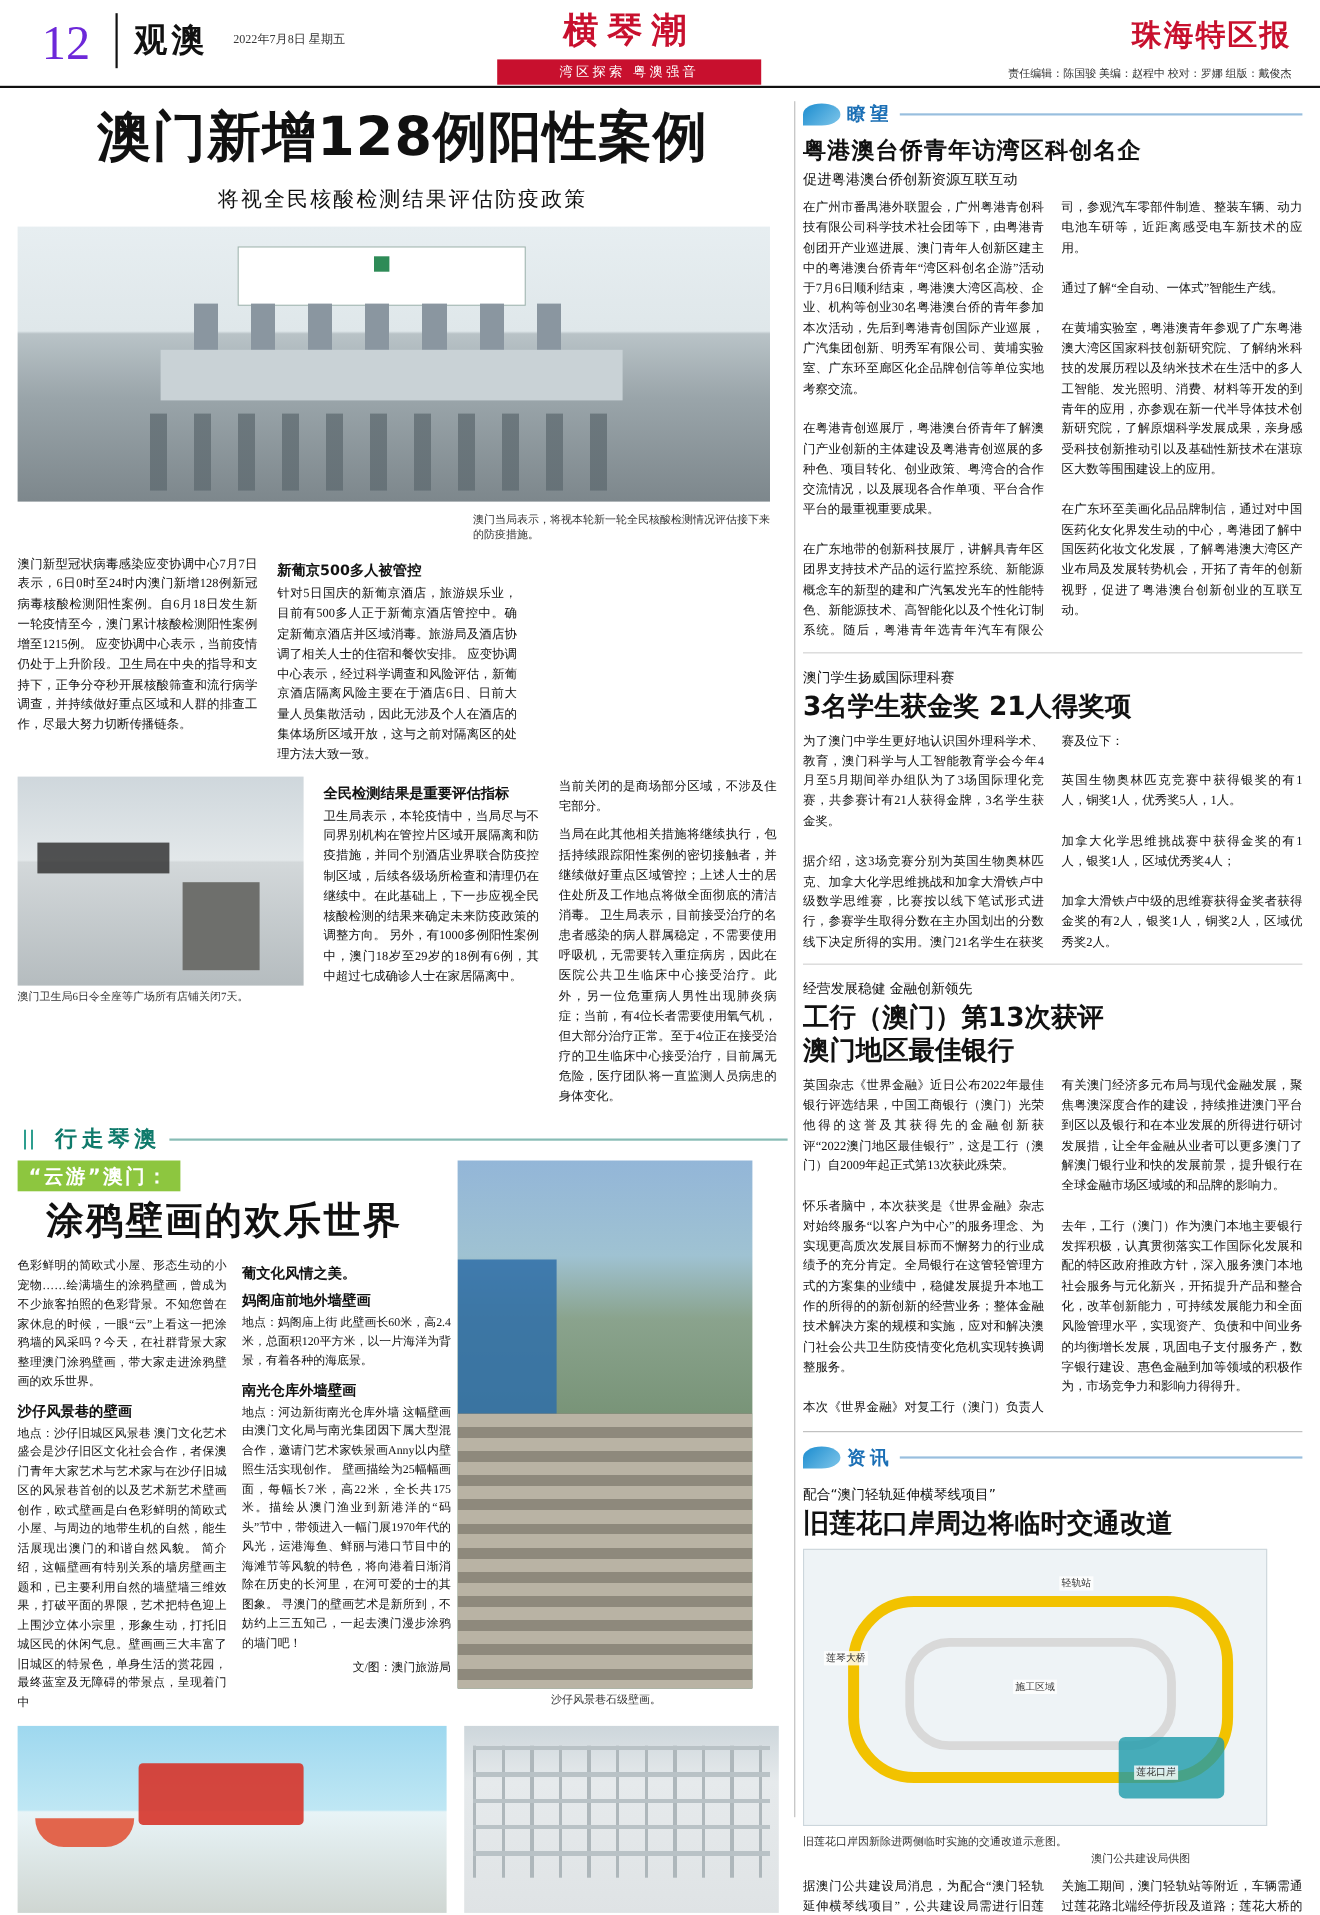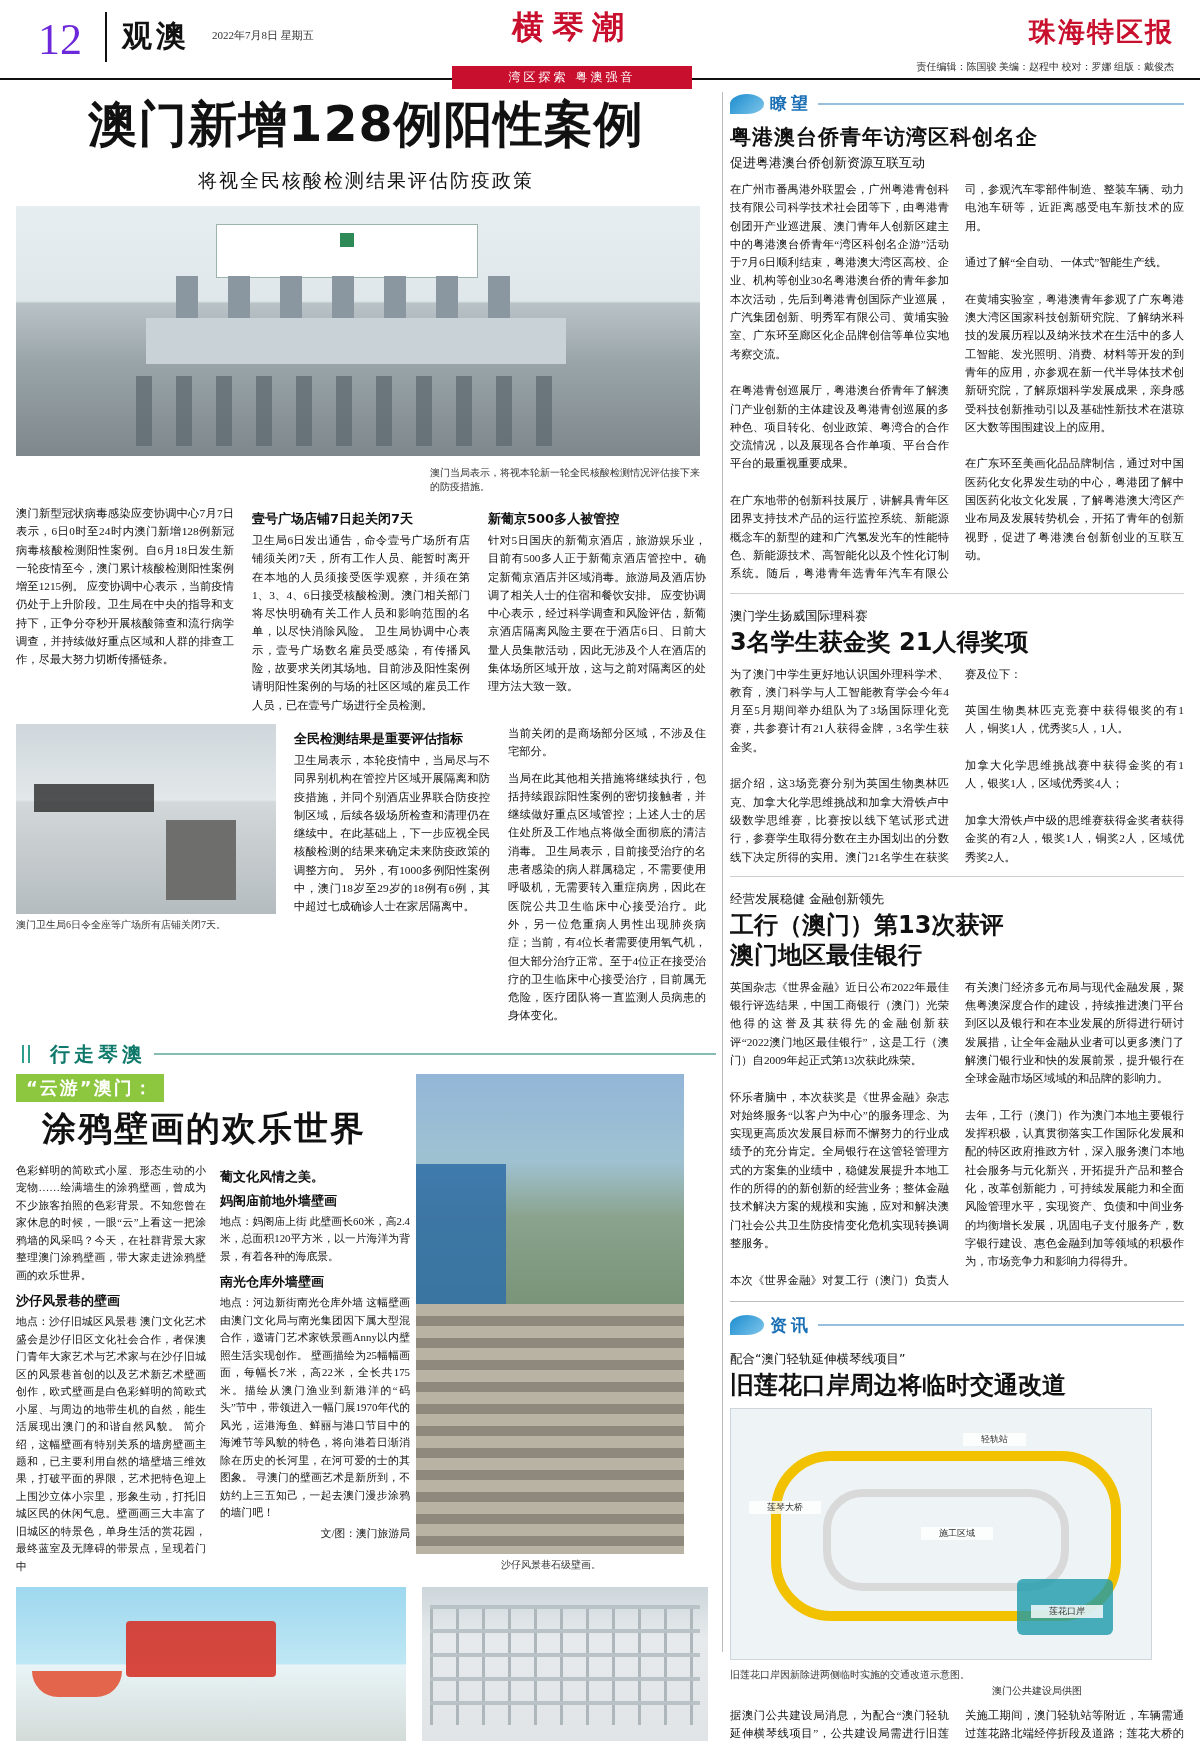--- a/index.html
+++ b/index.html
@@ -10,21 +10,21 @@
   }
   .page{position:absolute;inset:0;}
   
   .masthead{position:absolute;left:0;top:0;width:1200px;height:78px;border-bottom:2px solid #111;}
   .pagenum{position:absolute;left:38px;top:14px;font-size:44px;color:#6d28d9;font-family:"Liberation Serif",serif;}
   .vrule{position:absolute;left:105px;top:12px;width:2px;height:50px;background:#111;}
   .section-name{position:absolute;left:122px;top:16px;font-size:30px;font-weight:bold;letter-spacing:4px;font-family:"DejaVu Sans",sans-serif;}
   .date-line{position:absolute;left:212px;top:28px;font-size:11px;color:#333;}
   .logo-wrap{position:absolute;left:452px;top:6px;width:240px;text-align:center;}
   .logo-title{font-size:32px;font-weight:bold;color:#c8102e;letter-spacing:8px;font-family:"DejaVu Sans",sans-serif;}
-  .logo-bar{margin-top:16px;background:#c8102e;color:#fff;font-size:12px;letter-spacing:3px;padding:3px 0;font-family:"DejaVu Sans",sans-serif;}
+  .logo-bar{margin-top:4px;background:#c8102e;color:#fff;font-size:12px;letter-spacing:3px;padding:3px 0;font-family:"DejaVu Sans",sans-serif;}
   .paper-name{position:absolute;right:26px;top:14px;font-size:27px;font-weight:bold;color:#c8102e;letter-spacing:2px;font-family:"DejaVu Sans",sans-serif;}
   .credits{position:absolute;right:26px;top:60px;font-size:10px;color:#333;}
   
   .left-col{position:absolute;left:16px;top:84px;width:700px;}
   .right-col{position:absolute;left:730px;top:92px;width:454px;}
   .col-sep{position:absolute;left:722px;top:92px;width:1px;height:1560px;background:#bbb;}
   
   .headline{font-size:49px;font-weight:bold;letter-spacing:1px;text-align:center;margin:8px 0 0;font-family:"DejaVu Sans",sans-serif;}
   .subhead{font-size:19px;text-align:center;margin:10px 0 12px;letter-spacing:2px;font-family:"DejaVu Sans",sans-serif;}
   
@@ -57,21 +57,21 @@
   .p-bldg{width:286px;height:170px;
     background:linear-gradient(180deg,#cdd6db 0%,#e6eaec 30%,#dfe3e5 100%);}
   .p-bldg .grid{position:absolute;left:8px;top:18px;width:270px;height:120px;
     background:
       repeating-linear-gradient(180deg,#b9c2c6 0 4px,transparent 4px 24px),
       repeating-linear-gradient(90deg,#aeb7bb 0 3px,transparent 3px 26px);}
   .p-map{width:420px;height:250px;background:#eef3f6;border:1px solid #ccd6dc;}
   .p-map .road{position:absolute;left:40px;top:42px;width:330px;height:150px;border:10px solid #f2c200;border-radius:60px;}
   .p-map .road2{position:absolute;left:92px;top:80px;width:230px;height:86px;border:8px solid #d9d9d9;border-radius:40px;}
   .p-map .teal{position:absolute;left:286px;top:170px;width:96px;height:56px;background:#1b9aaa;opacity:.8;border-radius:6px;}
-  .p-map .lbl{position:absolute;font-size:9px;color:#333;background:rgba(255,255,255,.8);padding:0 18px;}
+  .p-map .lbl{position:absolute;font-size:9px;color:#333;background:rgba(255,255,255,.8);padding:0 2px;}
   .cols2{column-count:2;column-gap:16px;font-size:11.3px;line-height:1.62;text-align:justify;}
   .sub-t{font-weight:bold;font-size:13px;margin:6px 0 3px;font-family:"DejaVu Sans",sans-serif;}
   
   .banner{display:flex;align-items:center;gap:8px;margin:16px 0 6px;}
   .banner .ornament{width:26px;height:18px;background:
      linear-gradient(90deg,transparent 0 6px,#2e9e8f 6px 8px,transparent 8px 12px,#2e9e8f 12px 14px,transparent 14px 26px);}
   .banner .txt{font-size:20px;font-weight:bold;color:#0f7a6b;letter-spacing:4px;font-family:"DejaVu Sans",sans-serif;}
   .banner .line{flex:1;height:2px;background:#0f7a6b;opacity:.5;}
   .pill{display:inline-block;background:#8dc63f;color:#fff;padding:2px 10px;font-size:18px;font-weight:bold;letter-spacing:2px;font-family:"DejaVu Sans",sans-serif;}
   .big-green{font-size:34px;font-weight:bold;letter-spacing:2px;margin:4px 0 10px 26px;font-family:"DejaVu Sans",sans-serif;}
@@ -126,26 +126,20 @@
       <div class="cap" style="width:270px;">澳门当局表示，将视本轮新一轮全民核酸检测情况评估接下来的防疫措施。</div>
     </div>
 
     <div style="display:flex;gap:18px;margin-top:10px;">
       <div style="width:218px;">
         <p style="font-size:11.3px;line-height:1.62;text-align:justify;margin:0;">澳门新型冠状病毒感染应变协调中心7月7日表示，6日0时至24时内澳门新增128例新冠病毒核酸检测阳性案例。自6月18日发生新一轮疫情至今，澳门累计核酸检测阳性案例增至1215例。
 
 应变协调中心表示，当前疫情仍处于上升阶段。卫生局在中央的指导和支持下，正争分夺秒开展核酸筛查和流行病学调查，并持续做好重点区域和人群的排查工作，尽最大努力切断传播链条。</p>
       </div>
       <div style="width:218px;">
-        <div class="sub-t">壹号广场店铺7日起关闭7天</div>
-        <p style="font-size:11.3px;line-height:1.62;text-align:justify;margin:0;">卫生局6日发出通告，命令壹号广场所有店铺须关闭7天，所有工作人员、能暂时离开在本地的人员须接受医学观察，并须在第1、3、4、6日接受核酸检测。澳门相关部门将尽快明确有关工作人员和影响范围的名单，以尽快消除风险。
-
-卫生局协调中心表示，壹号广场数名雇员受感染，有传播风险，故要求关闭其场地。目前涉及阳性案例请明阳性案例的与场的社区区域的雇员工作人员，已在壹号广场进行全员检测。</p>
-      </div>
-      <div style="width:218px;">
         <div class="sub-t">新葡京500多人被管控</div>
         <p style="font-size:11.3px;line-height:1.62;text-align:justify;margin:0;">针对5日国庆的新葡京酒店，旅游娱乐业，目前有500多人正于新葡京酒店管控中。确定新葡京酒店并区域消毒。旅游局及酒店协调了相关人士的住宿和餐饮安排。
 
 应变协调中心表示，经过科学调查和风险评估，新葡京酒店隔离风险主要在于酒店6日、日前大量人员集散活动，因此无涉及个人在酒店的集体场所区域开放，这与之前对隔离区的处理方法大致一致。</p>
       </div>
     </div>
 
     <div style="display:flex;gap:18px;margin-top:10px;">
       <div style="width:260px;">
         <div class="photo p-shop">

